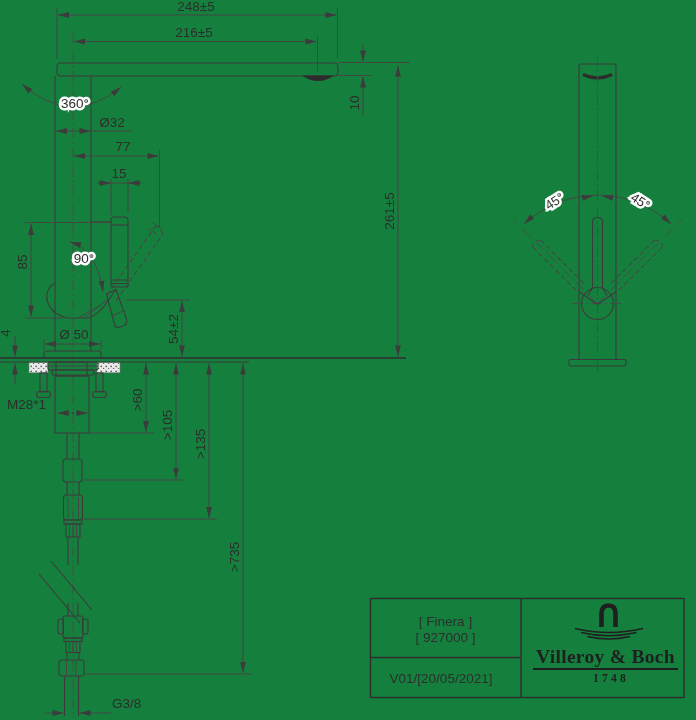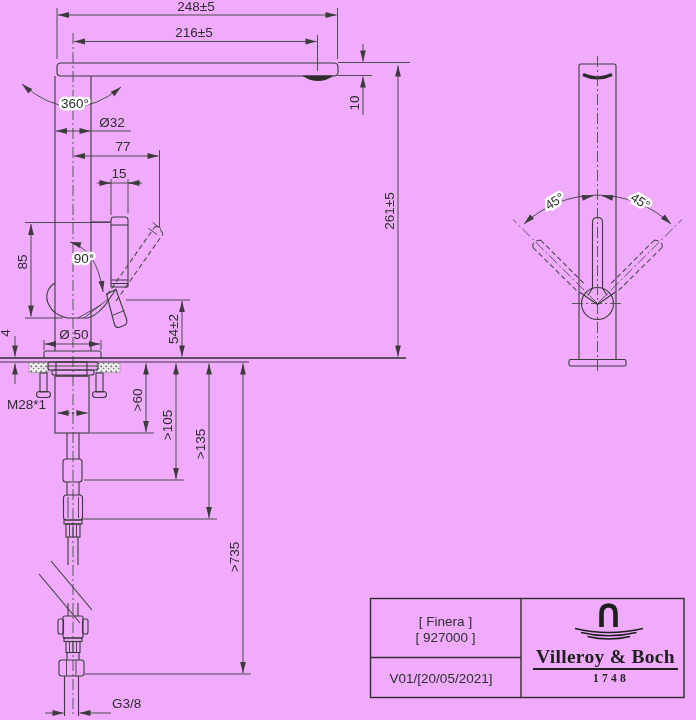--- a/index.html
+++ b/index.html
@@ -1,16 +1,16 @@
 <!DOCTYPE html>
 <html><head>
 <meta charset="utf-8">
 <style>
   html,body{margin:0;padding:0;background:#ffffff;}
-  .page{width:696px;height:720px;background:#f0abfc;position:relative;overflow:hidden;}
+  .page{width:696px;height:720px;background:#15803d;position:relative;overflow:hidden;}
   svg{font-family:"Liberation Sans","DejaVu Sans",sans-serif;}
   .ln{stroke:#3b3b3b;stroke-width:1.1;fill:none;}
   .thk{stroke:#2e2e2e;stroke-width:1.4;fill:none;}
   .dln{stroke:#454545;stroke-width:0.95;fill:none;}
   .cl{stroke:#4a4a4a;stroke-width:0.9;fill:none;stroke-dasharray:11 3 2 3;}
   .dsh{stroke:#454545;stroke-width:1.05;fill:none;stroke-dasharray:5 3;}
   .dark{fill:#2c2c2c;stroke:none;}
   .dim{font-size:13.5px;fill:#2d2d2d;}
   .dim-s{font-size:13px;fill:#2d2d2d;}
   .halo{paint-order:stroke;stroke:#ffffff;stroke-width:5px;}

